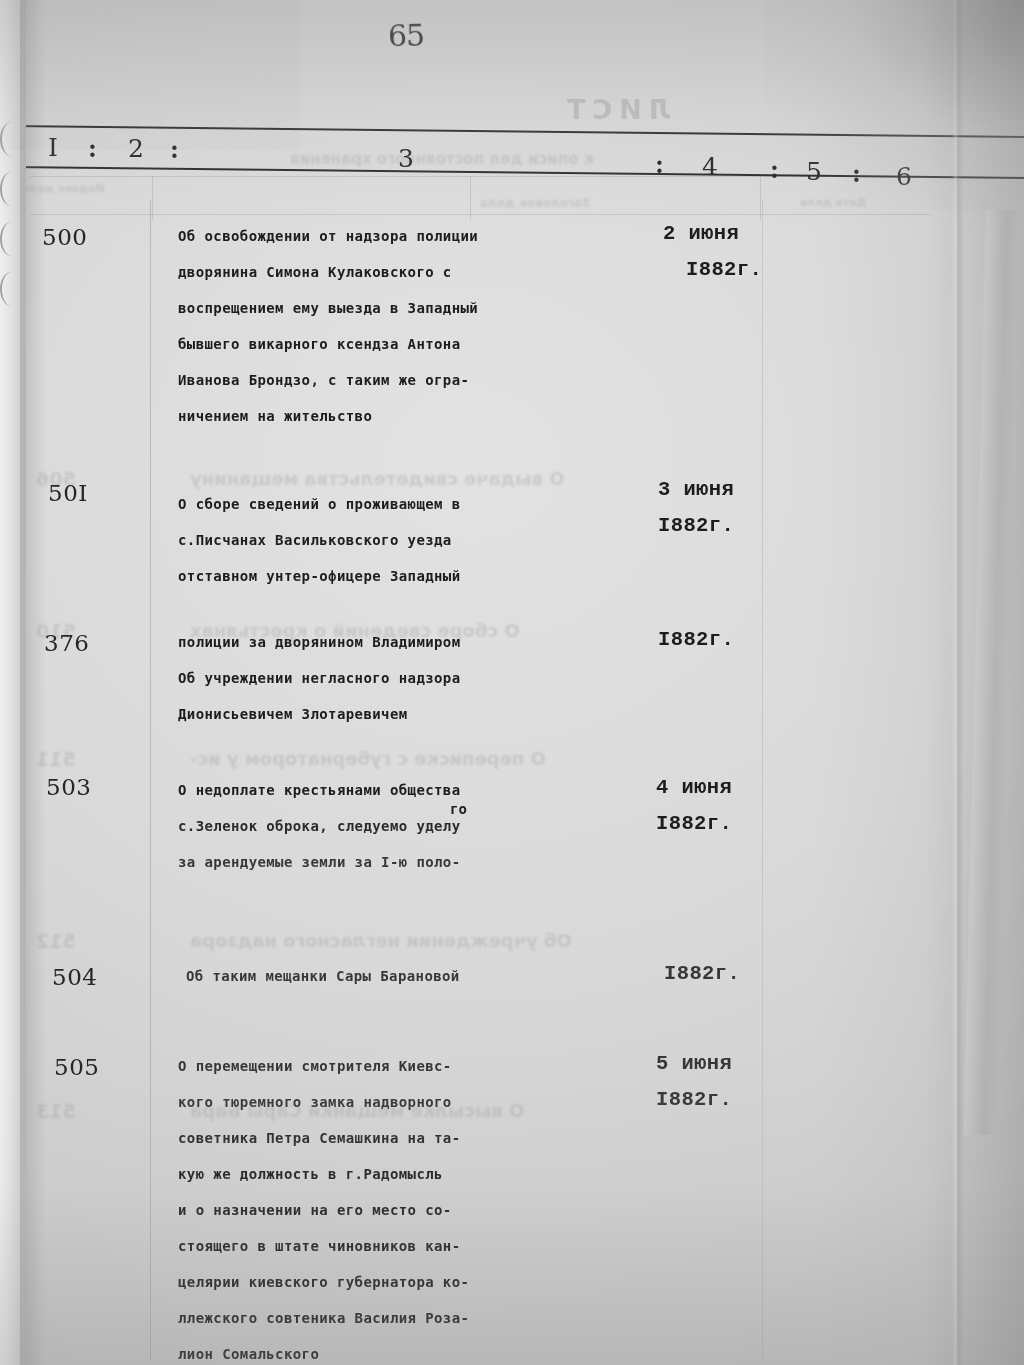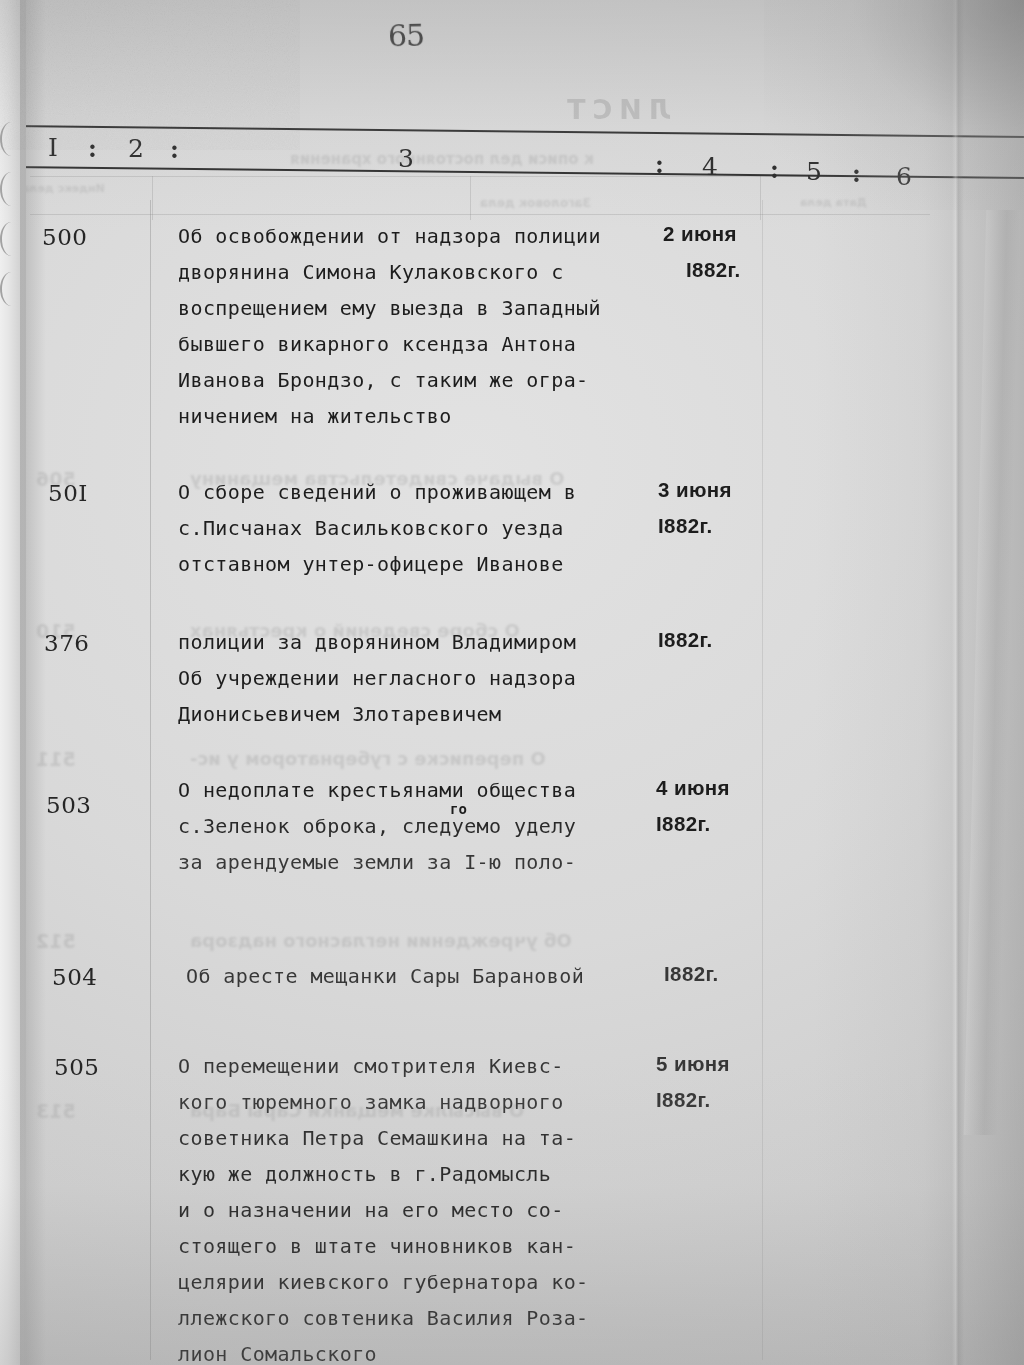--- a/index.html
+++ b/index.html
@@ -207,32 +207,32 @@
     filter: blur(.3px);
     white-space: nowrap;
   }
   .entry-body {
     position: absolute;
     left: 178px;
   }
   .tline {
     position: relative;
     font-family: "DejaVu Sans Mono", "Liberation Mono", monospace;
-    font-size: 20px;
-    font-weight: normal;
+    font-size: 14px;
+    font-weight: bold;
     letter-spacing: .4px;
     color: #1d1d1d;
     white-space: pre;
     height: 36px;
     line-height: 36px;
     filter: blur(.22px);
   }
   .date {
     position: absolute;
-    font-family: Liberation Sans, sans-serif;
+    font-family: Liberation Mono, monospace;
     font-size: 20.5px;
     font-weight: bold;
     letter-spacing: .4px;
     color: #1d1d1d;
     white-space: pre;
     filter: blur(.22px);
   }
   .sup {
     position: absolute;
     font-size: 14px;
@@ -313,55 +313,55 @@
         <div class="tline">бывшего викарного ксендза Антона</div>
         <div class="tline">Иванова Брондзо, с таким же огра-</div>
         <div class="tline">ничением на жительство</div>
       </div>
       <div class="date" style="left:663px; top:16px;">2 июня</div>
       <div class="date" style="left:686px; top:52px;">I882г.</div>
     </div>
 
     <div class="entry" style="height:148px;">
       <div class="entry-no" style="left:48px; top:12px;">50I</div>
-      <div class="entry-body" style="top:6px;">
+      <div class="entry-body" style="top:18px;">
         <div class="tline">О сборе сведений о проживающем в</div>
         <div class="tline">с.Писчанах Васильковского уезда</div>
-        <div class="tline">отставном унтер-офицере Иванове</div>
+        <div class="tline">отставном унтер-офицере Западный</div>
       </div>
       <div class="date" style="left:658px; top:10px;">3 июня</div>
       <div class="date" style="left:658px; top:46px;">I882г.</div>
     </div>
 
     <div class="entry" style="height:148px;">
       <div class="entry-no" style="left:44px; top:14px;">376</div>
       <div class="entry-body" style="top:8px;">
         <div class="tline">полиции за дворянином Владимиром</div>
         <div class="tline">Об учреждении негласного надзора</div>
         <div class="tline">Дионисьевичем Злотаревичем</div>
       </div>
       <div class="date" style="left:658px; top:12px;">I882г.</div>
     </div>
 
     <div class="entry" style="height:180px;">
-      <div class="entry-no" style="left:46px; top:28px;">503</div>
+      <div class="entry-no" style="left:46px; top:10px;">503</div>
       <div class="entry-body" style="top:8px;">
         <div class="tline">О недоплате крестьянами общества</div>
         <div class="tline fade1">с.Зеленок оброка, следуемо уделу</div>
         <div class="tline fade2">за арендуемые земли за I-ю поло-</div>
         <div class="sup" style="left:272px; top:30px;">го</div>
       </div>
       <div class="date" style="left:656px; top:12px;">4 июня</div>
       <div class="date" style="left:656px; top:48px;">I882г.</div>
     </div>
 
     <div class="entry" style="height:92px;margin-left:8px;">
       <div class="entry-no" style="left:44px; top:20px;">504</div>
       <div class="entry-body" style="top:14px;">
-        <div class="tline fade2">Об аресте мещанки Сары Барановой</div>
+        <div class="tline fade2">Об таким мещанки Сары Барановой</div>
       </div>
       <div class="date fade2" style="left:656px; top:18px;">I882г.</div>
     </div>
 
     <div class="entry" style="height:340px;">
       <div class="entry-no" style="left:54px; top:18px;">505</div>
       <div class="entry-body" style="top:12px;">
         <div class="tline fade2">О перемещении смотрителя Киевс-</div>
         <div class="tline fade2">кого тюремного замка надворного</div>
         <div class="tline fade1">советника Петра Семашкина на та-</div>

